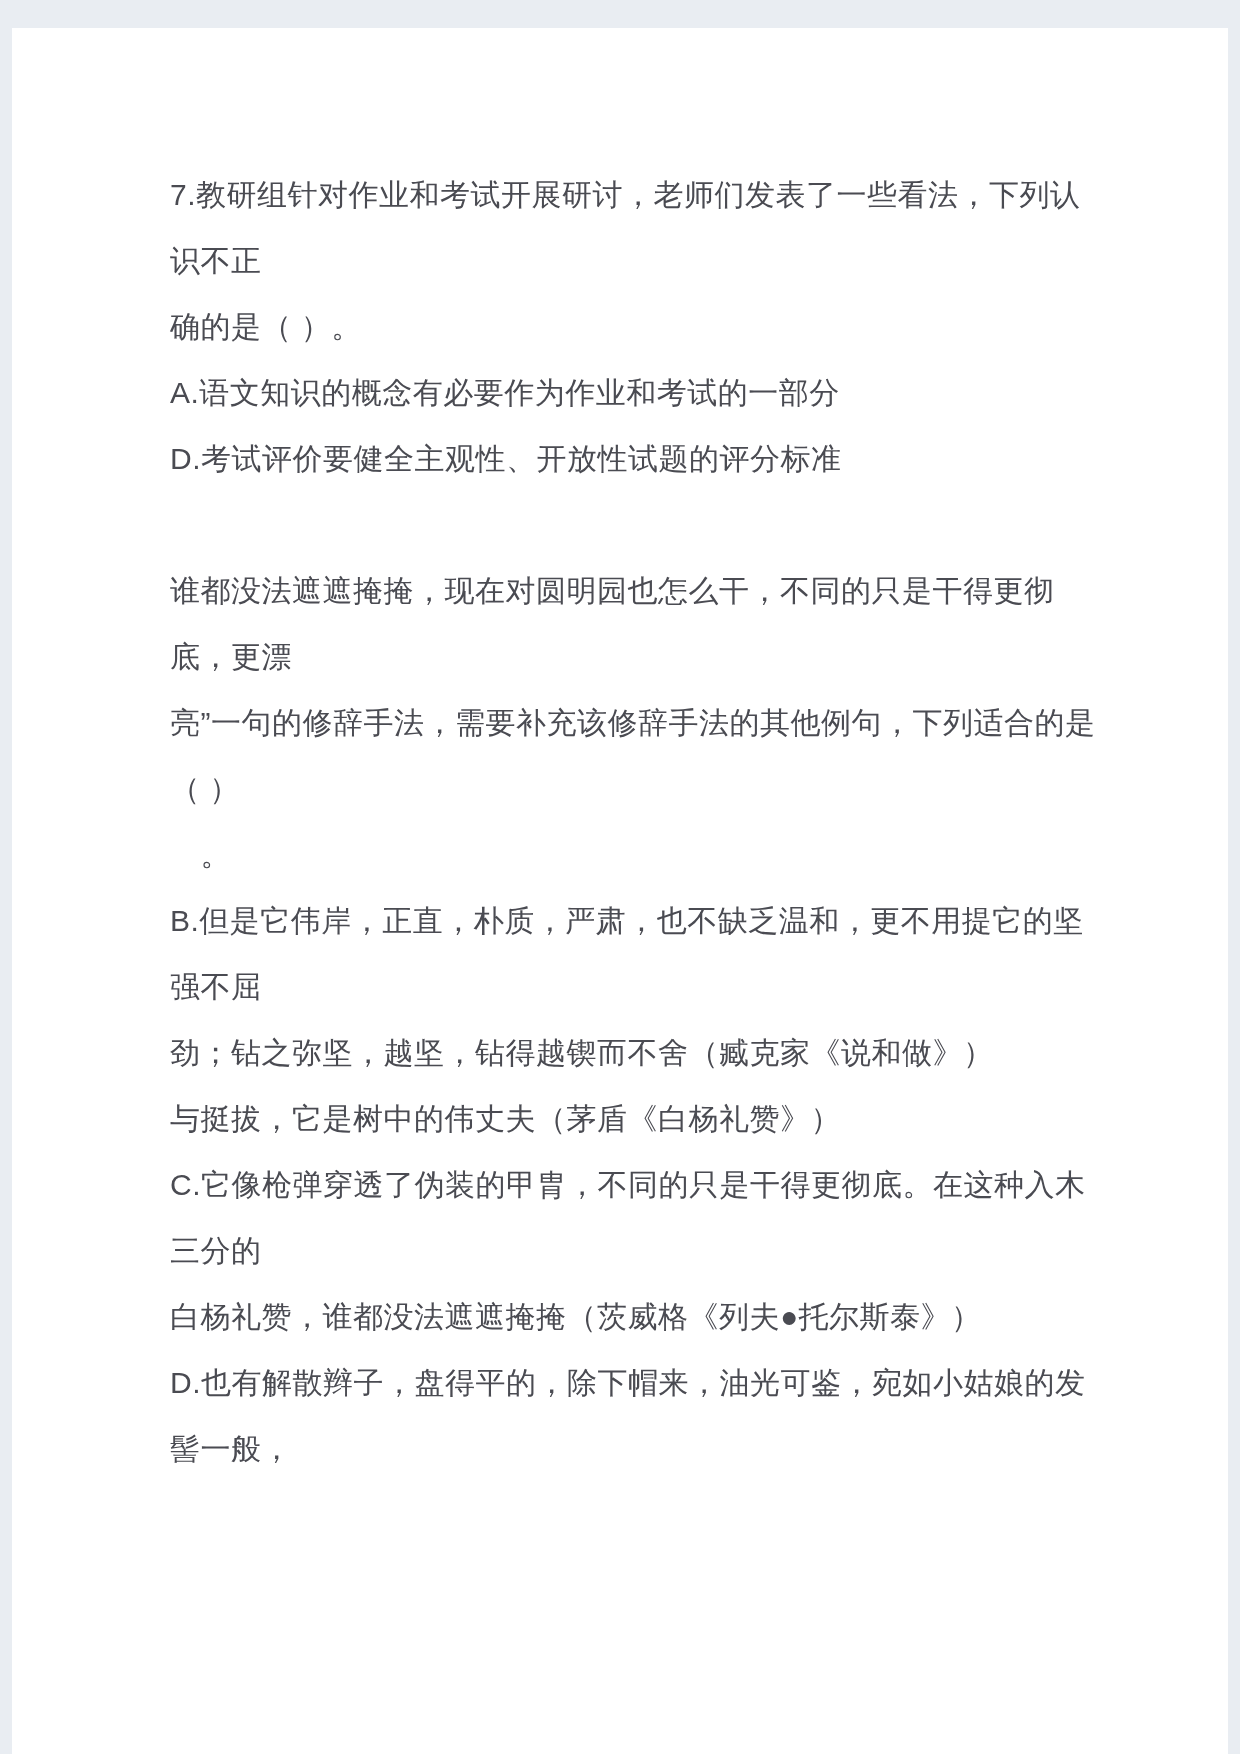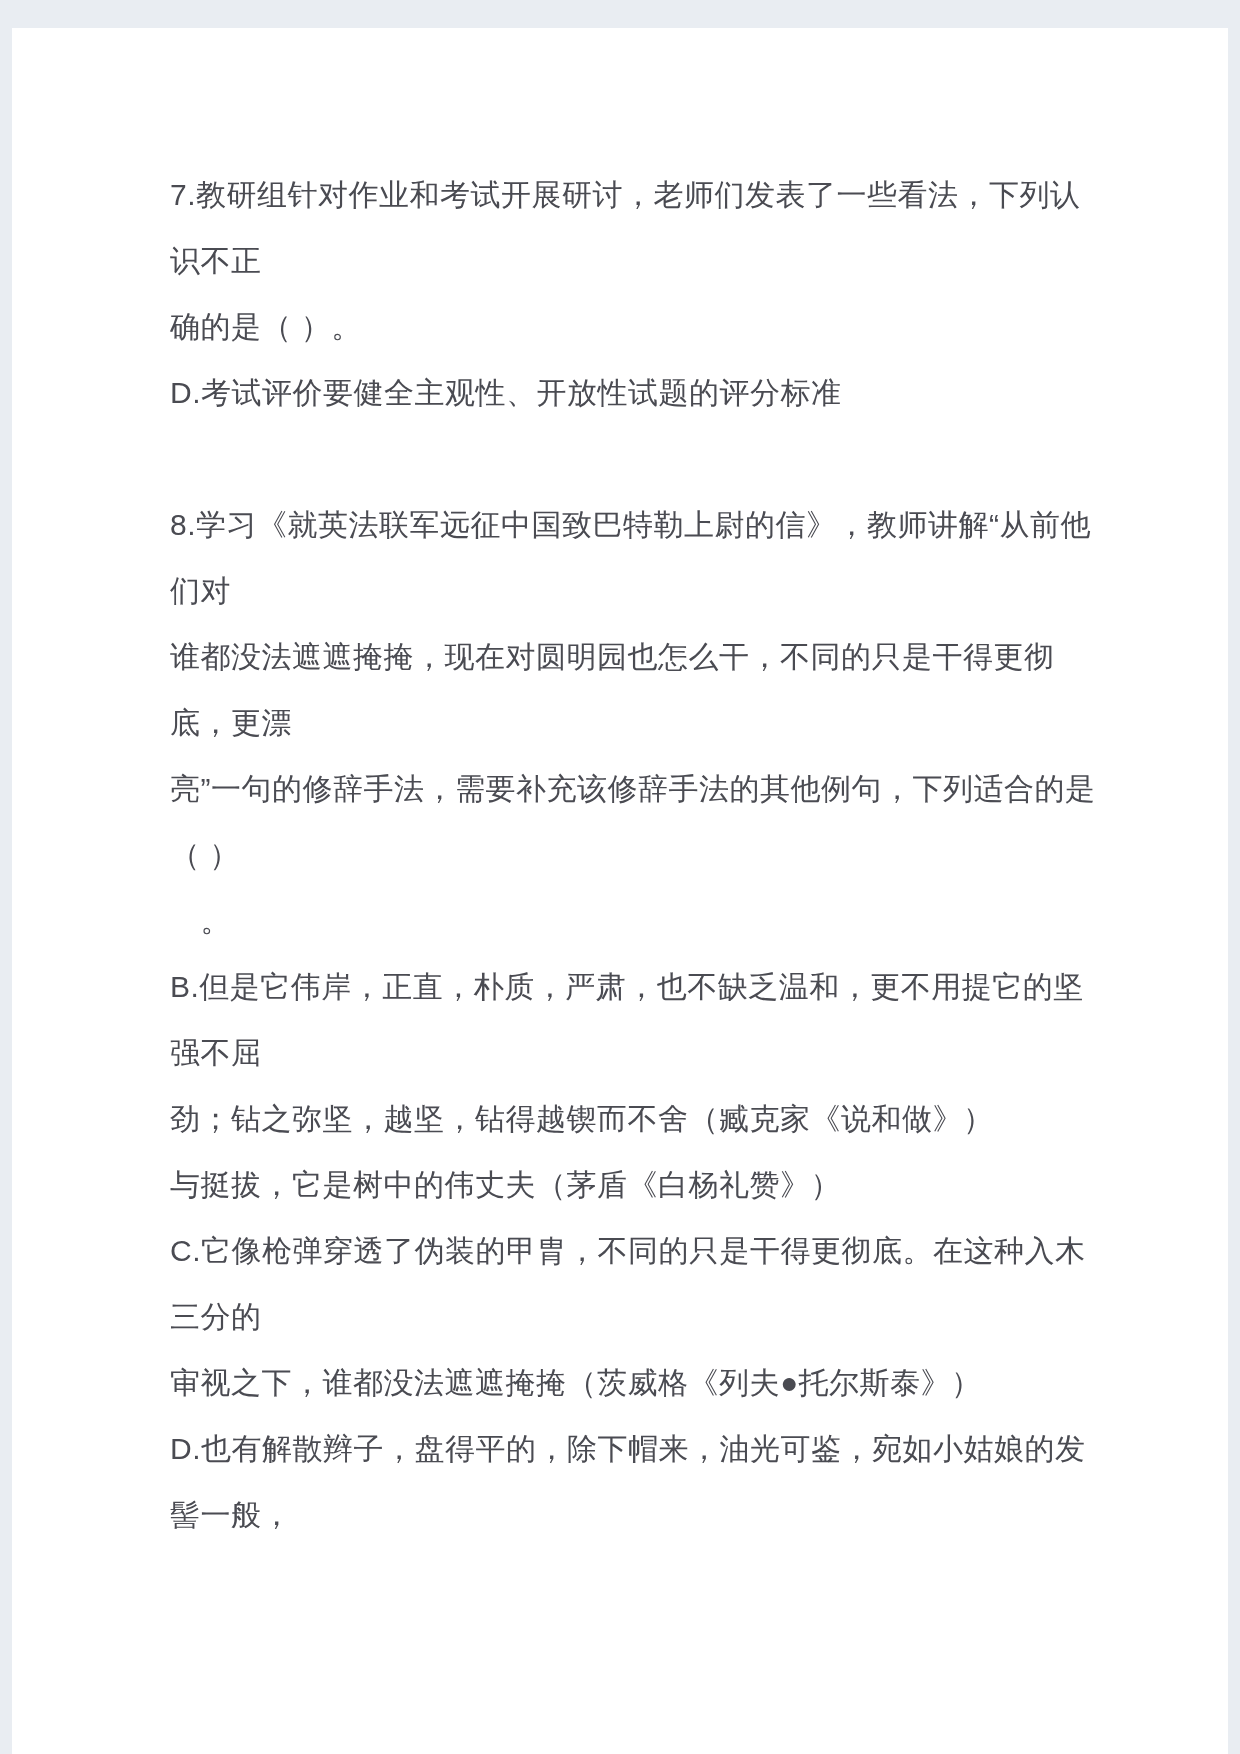--- a/index.html
+++ b/index.html
@@ -35,31 +35,31 @@
 </style>
 </head>
 <body>
 
 <div class="paper">
   <div class="content">
 
     <div class="question">
       <p class="line">7.教研组针对作业和考试开展研讨，老师们发表了一些看法，下列认识不正</p>
       <p class="line">确的是（ ）。</p>
+      <p class="line">A.语文知识的概念有必要作为作业和考试的一部分</p>
       <p class="line">D.考试评价要健全主观性、开放性试题的评分标准</p>
     </div>
 
     <div class="question">
-      <p class="line">8.学习《就英法联军远征中国致巴特勒上尉的信》，教师讲解“从前他们对</p>
       <p class="line">谁都没法遮遮掩掩，现在对圆明园也怎么干，不同的只是干得更彻底，更漂</p>
       <p class="line">亮”一句的修辞手法，需要补充该修辞手法的其他例句，下列适合的是　（ ）</p>
       <p class="line">　。</p>
       <p class="line">B.但是它伟岸，正直，朴质，严肃，也不缺乏温和，更不用提它的坚强不屈</p>
       <p class="line">劲；钻之弥坚，越坚，钻得越锲而不舍（臧克家《说和做》）</p>
       <p class="line">与挺拔，它是树中的伟丈夫（茅盾《白杨礼赞》）</p>
       <p class="line">C.它像枪弹穿透了伪装的甲胄，不同的只是干得更彻底。在这种入木三分的</p>
-      <p class="line">审视之下，谁都没法遮遮掩掩（茨威格《列夫●托尔斯泰》）</p>
+      <p class="line">白杨礼赞，谁都没法遮遮掩掩（茨威格《列夫●托尔斯泰》）</p>
       <p class="line">D.也有解散辫子，盘得平的，除下帽来，油光可鉴，宛如小姑娘的发髻一般，</p>
 
     </div>
 
   </div>
 </div>
 
 </body></html>

